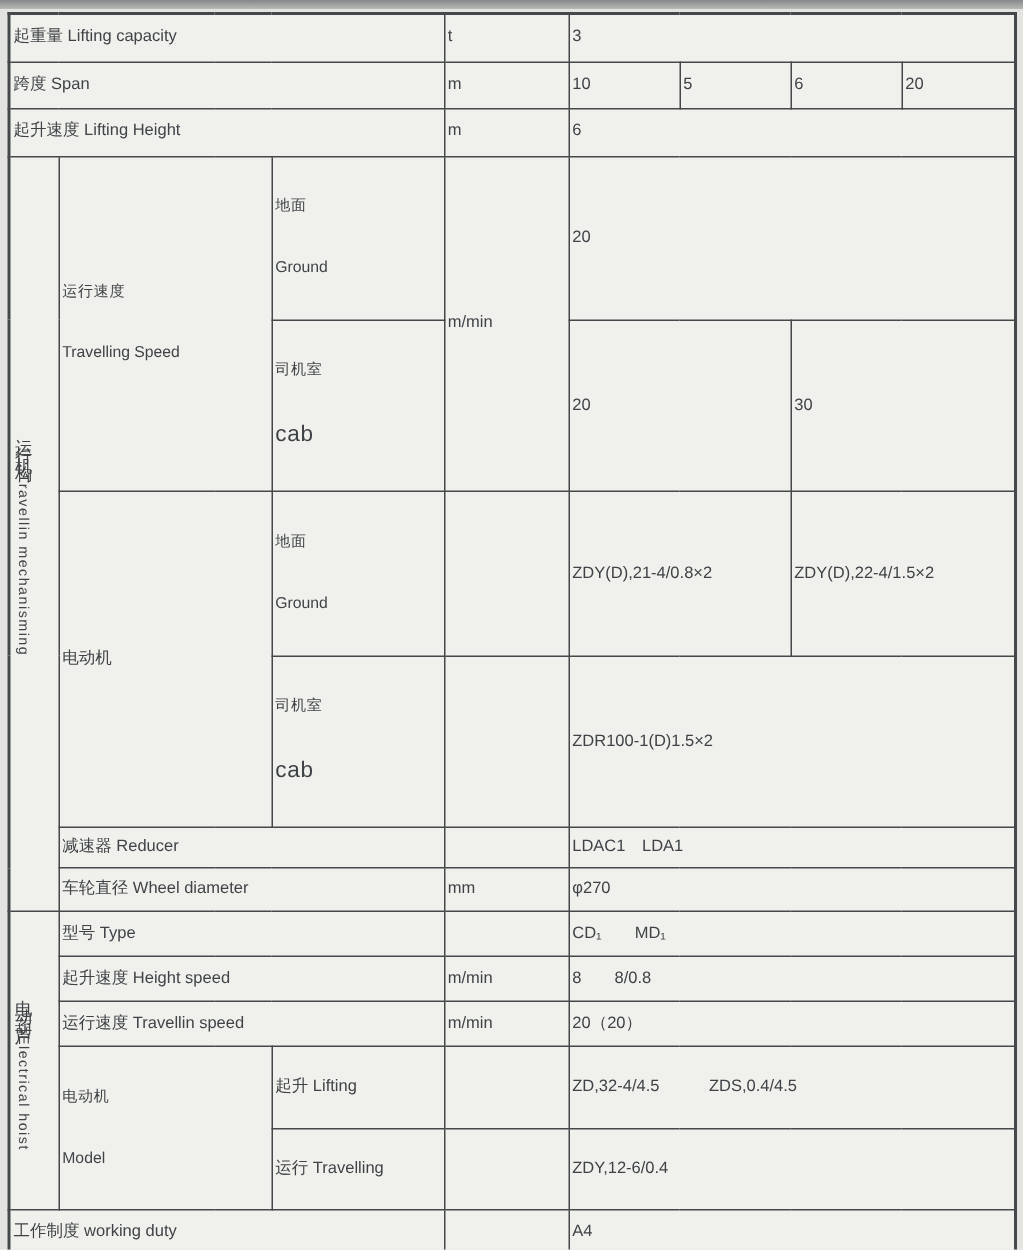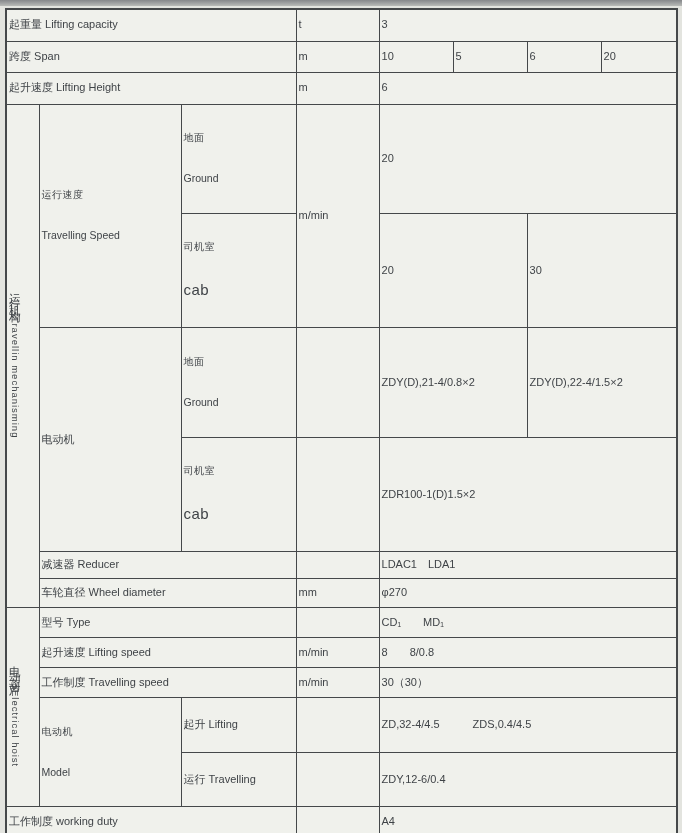--- a/index.html
+++ b/index.html
@@ -125,28 +125,28 @@
 
   <tr style="height:30px">
     <td rowspan="5" class="c-vert">
       <div class="vwrap"><span class="vzh">电动葫芦</span><span class="ven">Electrical hoist</span></div>
     </td>
     <td colspan="3">型号 Type</td>
     <td></td>
     <td colspan="4">CD₁  MD₁</td>
   </tr>
   <tr style="height:30px">
-    <td colspan="3">起升速度 Lifting speed</td>
+    <td colspan="3">起升速度 Height speed</td>
     <td>m/min</td>
     <td colspan="4">8  8/0.8</td>
   </tr>
   <tr style="height:30px">
-    <td colspan="3">工作制度 Travelling speed</td>
+    <td colspan="3">运行速度 Travellin speed</td>
     <td>m/min</td>
-    <td colspan="4">30（30）</td>
+    <td colspan="4">20（20）</td>
   </tr>
   <tr style="height:30px">
     <td colspan="2" rowspan="2">
       <div class="zh-line">电动机</div>
       <div class="en-line">Model</div>
     </td>
     <td>起升 Lifting</td>
     <td></td>
     <td colspan="4">ZD,32-4/4.5   ZDS,0.4/4.5</td>
   </tr>

